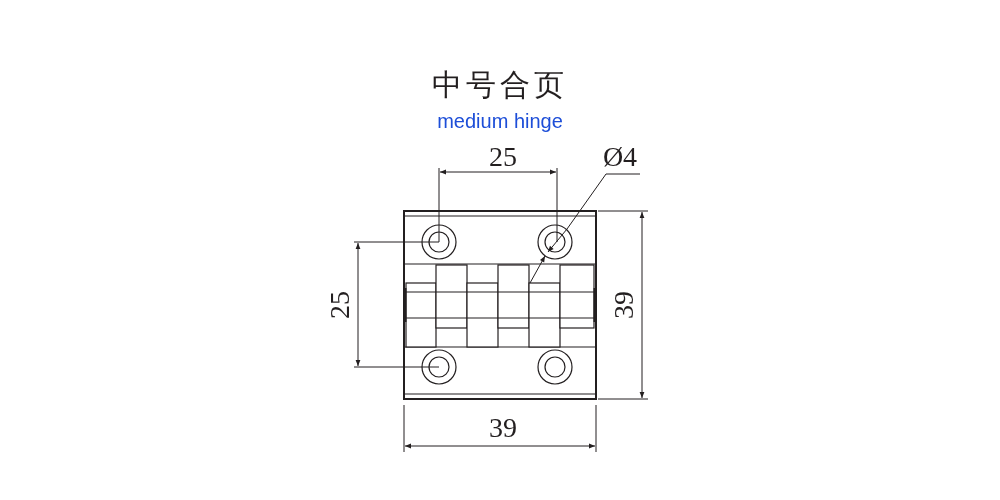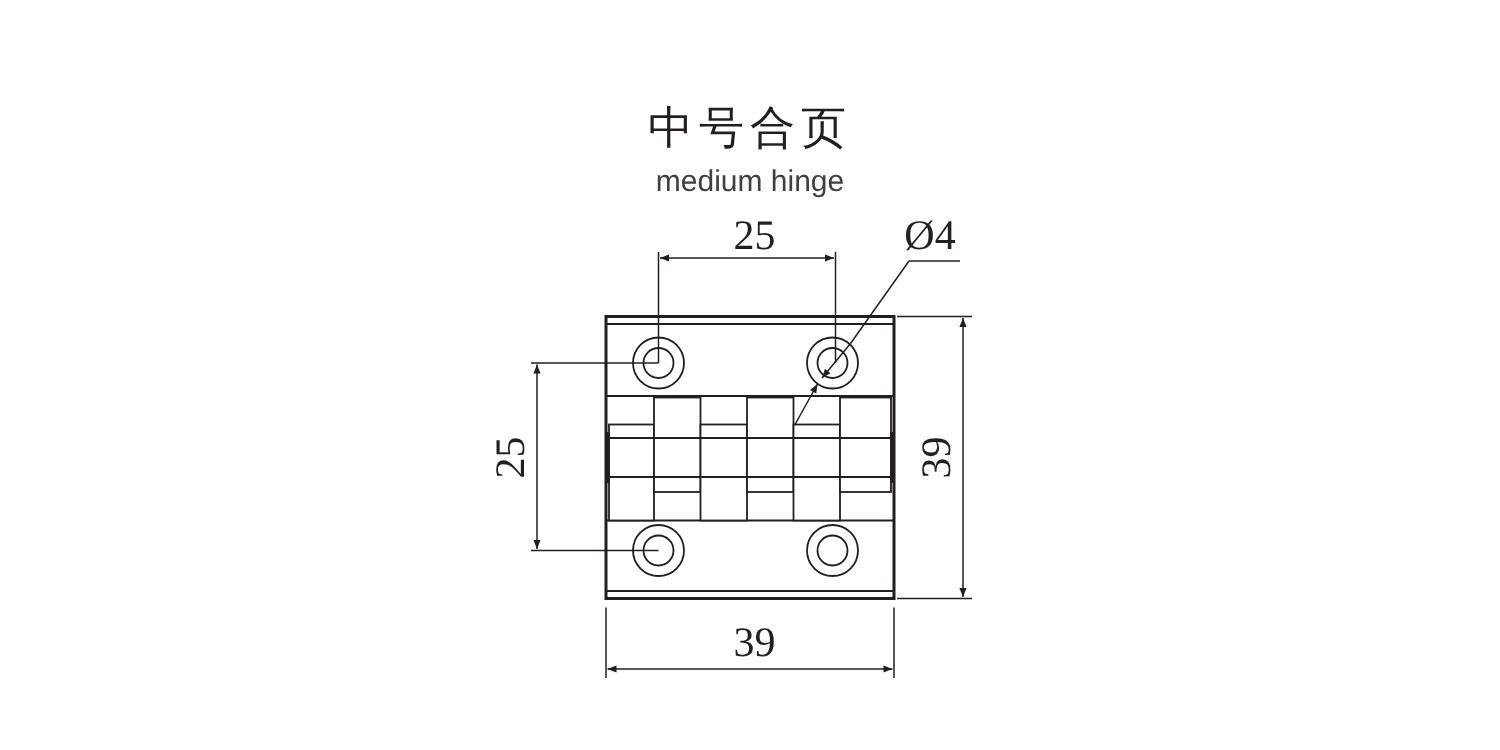--- a/index.html
+++ b/index.html
@@ -3,21 +3,21 @@
 <meta charset="utf-8">
 <style>
   html, body { margin: 0; padding: 0; background: #ffffff; }
   body { width: 1000px; height: 500px; position: relative; overflow: hidden; }
   .title-cn {
     position: absolute; left: 0; width: 1000px; top: 65px; text-align: center;
     font-family: "DejaVu Sans", sans-serif; font-size: 30px; color: #231f20; letter-spacing: 4px;
   }
   .title-en {
     position: absolute; left: 0; width: 1000px; top: 110px; text-align: center;
-    font-family: "Liberation Sans", sans-serif; font-size: 20px; color: #404040;
+    font-family: "Liberation Sans", sans-serif; font-size: 20px; color: #1d4ed8;
   }
   svg { position: absolute; left: 0; top: 0; }
   .dimtext { font-family: "Liberation Serif", serif; font-size: 28px; fill: #231f20; }
 </style>
 </head>
 <body>
 
 <div class="title-cn">中号合页</div>
 <div class="title-en">medium hinge</div>
 

